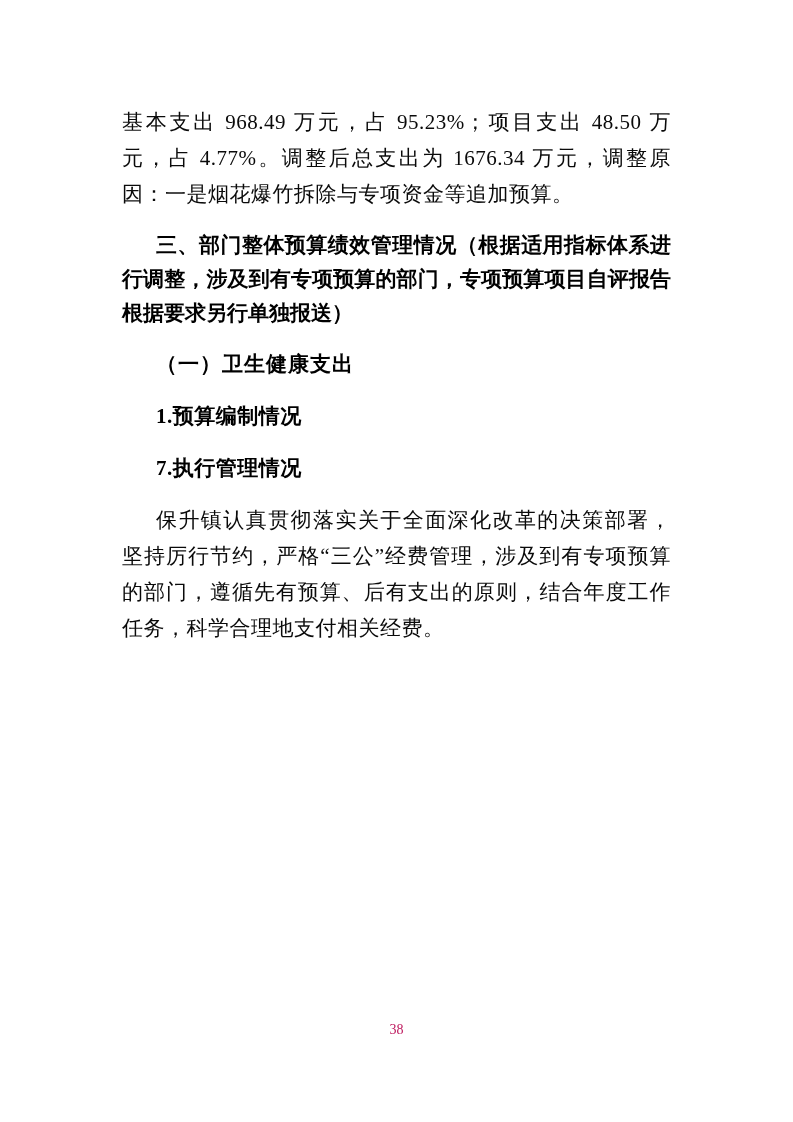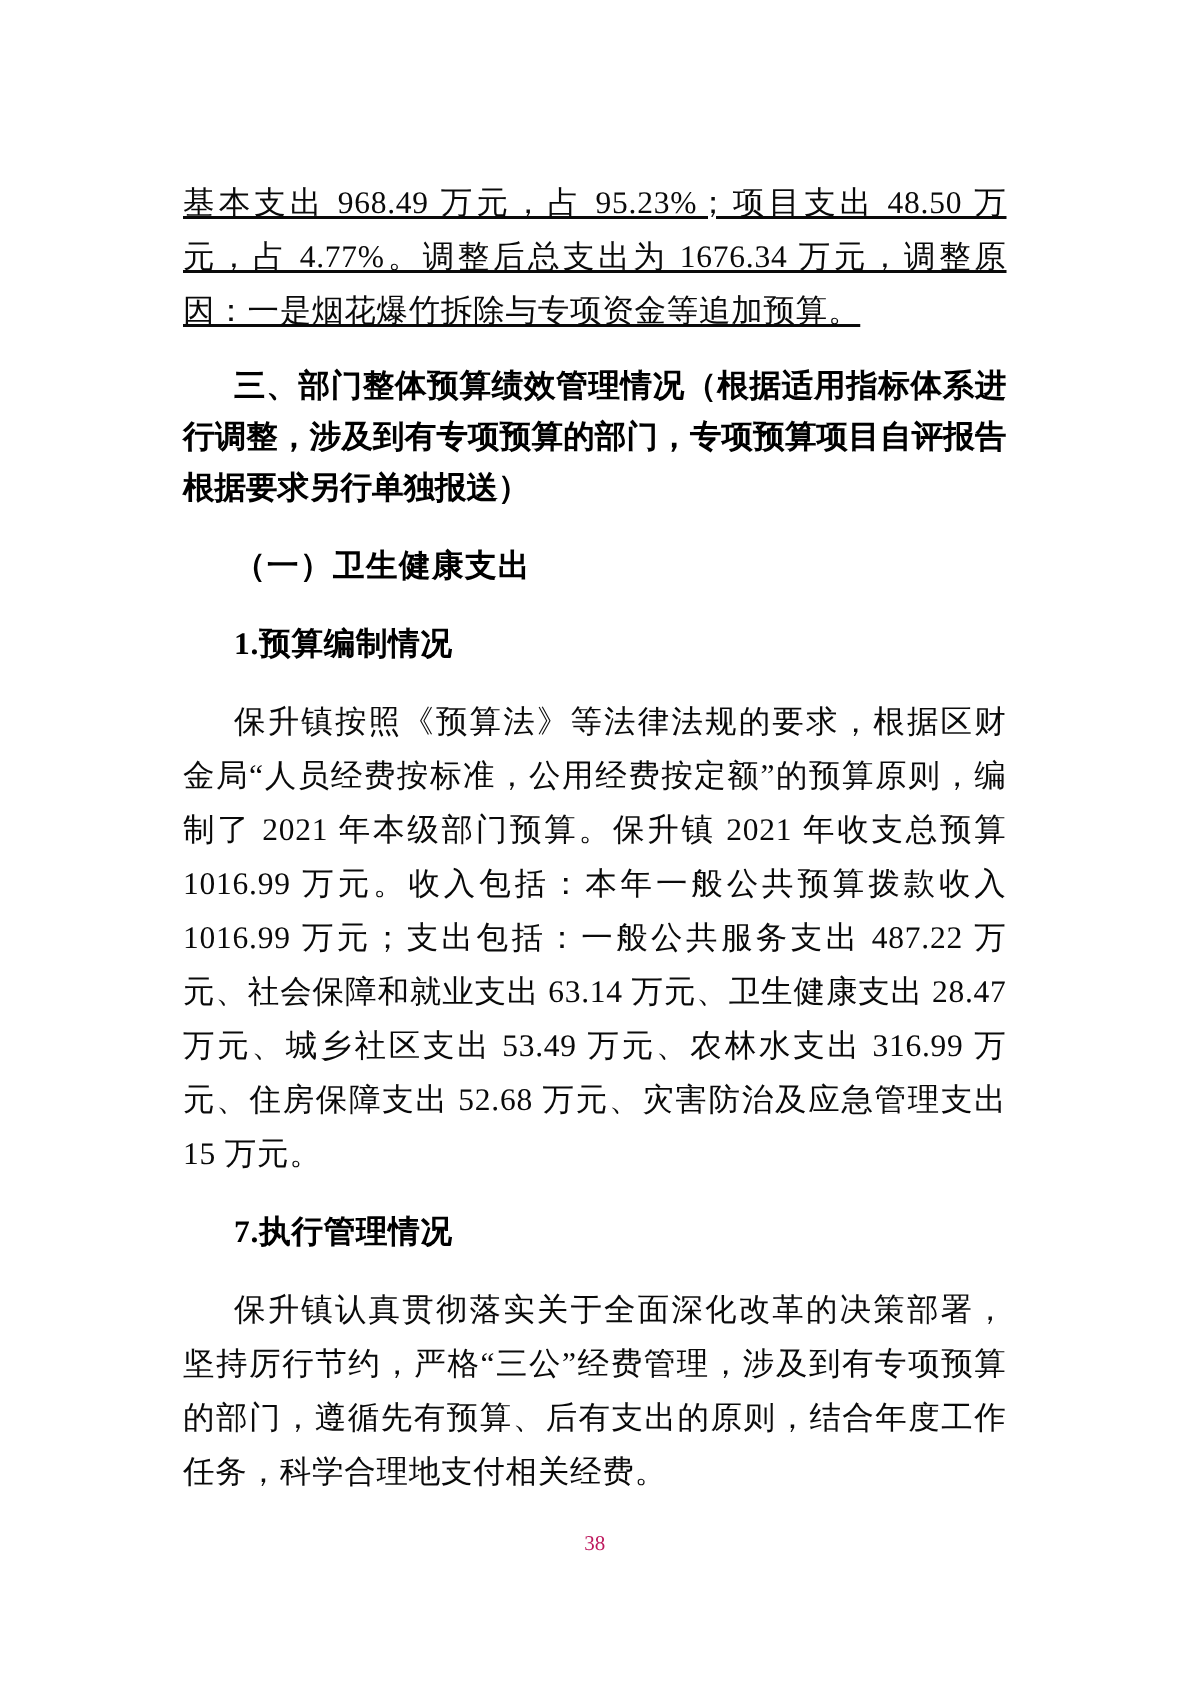--- a/index.html
+++ b/index.html
@@ -28,23 +28,22 @@
     font-family: "Liberation Serif", serif;
     font-size: 21px;
     line-height: 36px;
     letter-spacing: 0.5px;
     text-align: justify;
     text-indent: 34px;
     margin: 16px 0 0 0;
     color: #0a0a0a;
   }
   .para.continuation {
-    margin-top: 13px;
+    margin-top: 0;
     text-indent: 0;
-    text-decoration: underline;
   }
   .heading-main {
     font-family: "Liberation Sans", sans-serif;
     font-weight: 700;
     font-size: 21px;
     line-height: 34px;
     letter-spacing: 0;
     text-align: justify;
     text-indent: 34px;
     margin: 16px 0 0 0;
@@ -89,21 +88,20 @@
   <div class="content">
 
     <p class="para continuation">基本支出 968.49 万元，占 95.23%；项目支出 48.50 万元，占 4.77%。调整后总支出为 1676.34 万元，调整原因：一是烟花爆竹拆除与专项资金等追加预算。</p>
 
     <h2 class="heading-main">三、部门整体预算绩效管理情况（根据适用指标体系进行调整，涉及到有专项预算的部门，专项预算项目自评报告根据要求另行单独报送）</h2>
 
     <h3 class="heading-sub">（一）卫生健康支出</h3>
 
     <h4 class="heading-item">1.预算编制情况</h4>
 
-    <p class="para">保升镇按照《预算法》等法律法规的要求，根据区财金局“人员经费按标准，公用经费按定额”的预算原则，编制了 2021 年本级部门预算。保升镇 2021 年收支总预算 1016.99 万元。收入包括：本年一般公共预算拨款收入 1016.99 万元；支出包括：一般公共服务支出 487.22 万元、社会保障和就业支出 63.14 万元、卫生健康支出 28.47 万元、城乡社区支出 53.49 万元、农林水支出 316.99 万元、住房保障支出 52.68 万元、灾害防治及应急管理支出 15 万元。</p>
 
     <h4 class="heading-item">7.执行管理情况</h4>
 
     <p class="para">保升镇认真贯彻落实关于全面深化改革的决策部署，坚持厉行节约，严格“三公”经费管理，涉及到有专项预算的部门，遵循先有预算、后有支出的原则，结合年度工作任务，科学合理地支付相关经费。</p>
 
 
   </div>
 
   <div class="page-number">38</div>
 </div>

